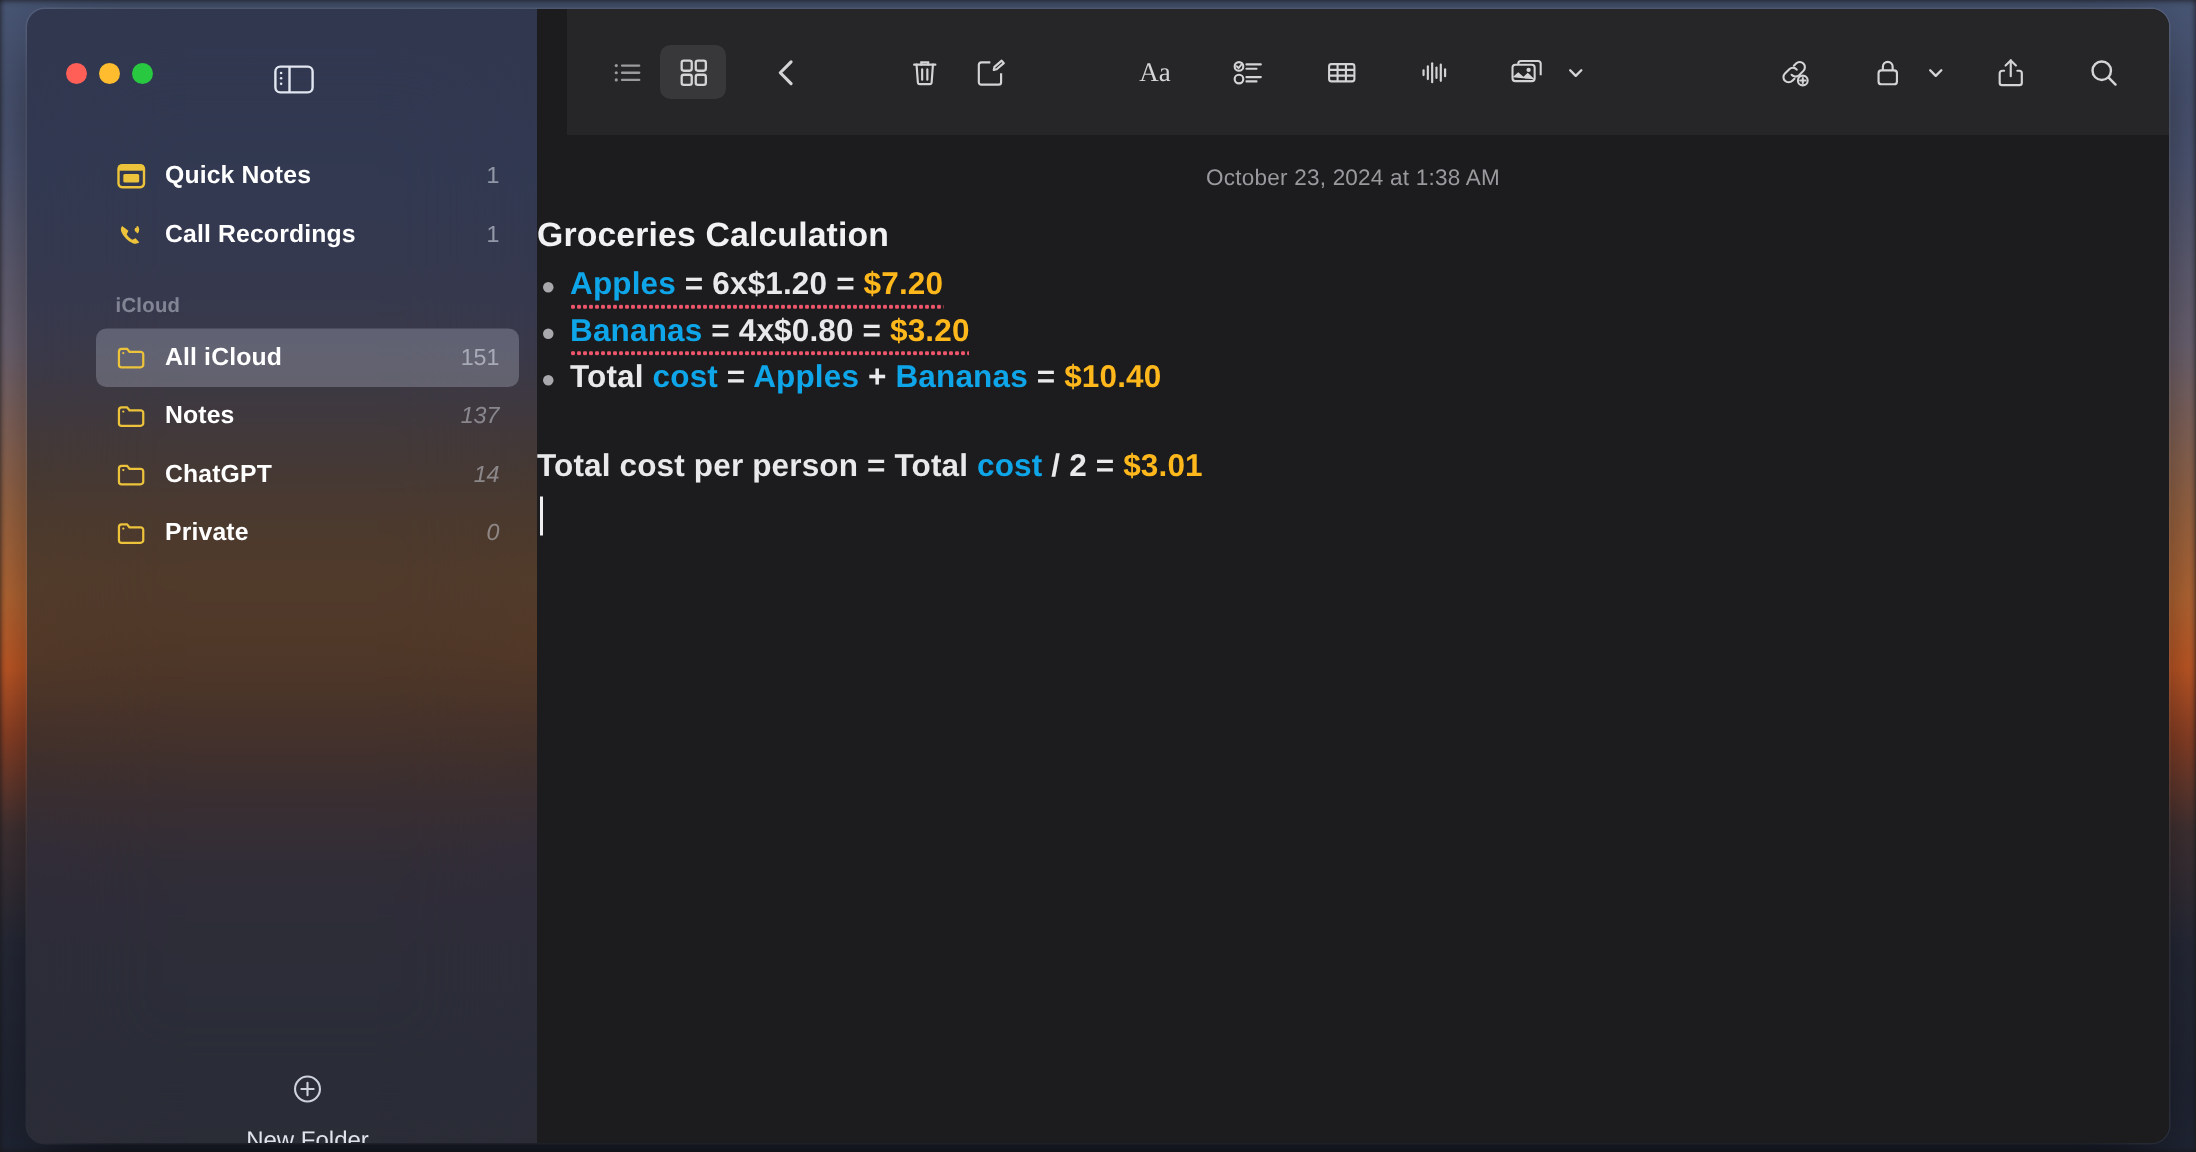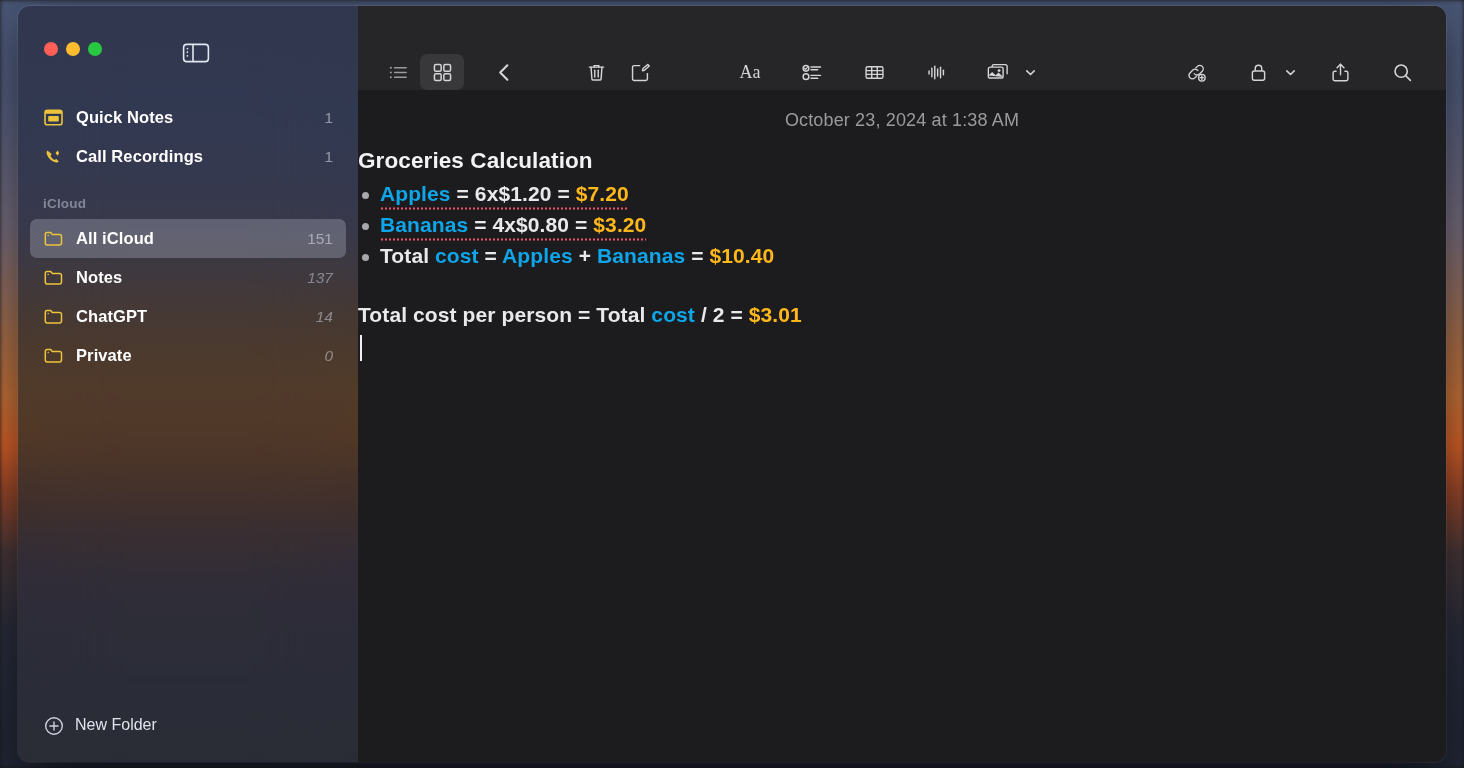--- a/index.html
+++ b/index.html
@@ -35,20 +35,21 @@
     overflow:hidden;
     display:flex;
     box-shadow:0 18px 60px rgba(0,0,0,.65), 0 0 0 1px rgba(255,255,255,.10);
   }
   
   #sidebar {
     position:relative;
     width:340px; height:100%;
     flex:0 0 340px;
     overflow:hidden;
+    padding-left:34px;
   }
   #sidebar-bg {
     position:absolute; inset:0;
     background:
       linear-gradient(180deg,
         #3a4360 0%,
         #3c4564 16%,
         #46455c 30%,
         #5a4433 42%,
         #6b4a2c 50%,
@@ -114,46 +115,48 @@
     color:rgba(222,226,238,.45);
     font-size:13.5px;
     font-weight:600;
     padding:0 25px;
     margin-top:20px;
     margin-bottom:8px;
     letter-spacing:.2px;
   }
   #sidebar-spacer { flex:1 1 auto; }
   #new-folder {
-    display:flex; gap:11px;
+    display:flex; align-items:center; gap:11px;
     height:46px;
     padding:0 26px;
     cursor:default;
+    flex-direction:column;
   }
   #new-folder-label {
     color:#dfe3ec;
     font-size:16px;
     font-weight:400;
   }
   
   #main {
     position:relative;
     flex:1 1 auto;
     height:100%;
     background:#1c1c1e;
     display:flex; flex-direction:column;
     overflow:hidden;
   }
   #toolbar {
     height:84px;
     flex:0 0 84px;
-    display:flex; align-items:flex-end;
+    display:flex; align-items:center;
     padding:0 22px 0 18px;
     background:#262628;
     gap:0;
+    margin-left:20px;
   }
   .tb-btn {
     width:44px; height:36px;
     display:flex; align-items:center; justify-content:center;
     border-radius:7px;
     cursor:default;
     color:#d4d4d6;
   }
   .tb-btn.active { background:rgba(255,255,255,.085); }
   .tb-gap-sm { width:18px; }
@@ -166,21 +169,21 @@
   #note-area {
     flex:1 1 auto;
     background:#1c1c1e;
     overflow:hidden;
     position:relative;
     padding-top:20px;
   }
   #note-date {
     text-align:center;
     color:#9a9a9e;
-    font-size:18px;
+    font-size:15px;
     font-weight:400;
     letter-spacing:.15px;
     margin-bottom:16px;
   }
   #note-body {
     padding-right:40px;
   }
   #note-title {
     color:#f2f2f4;
     font-size:22.5px;

